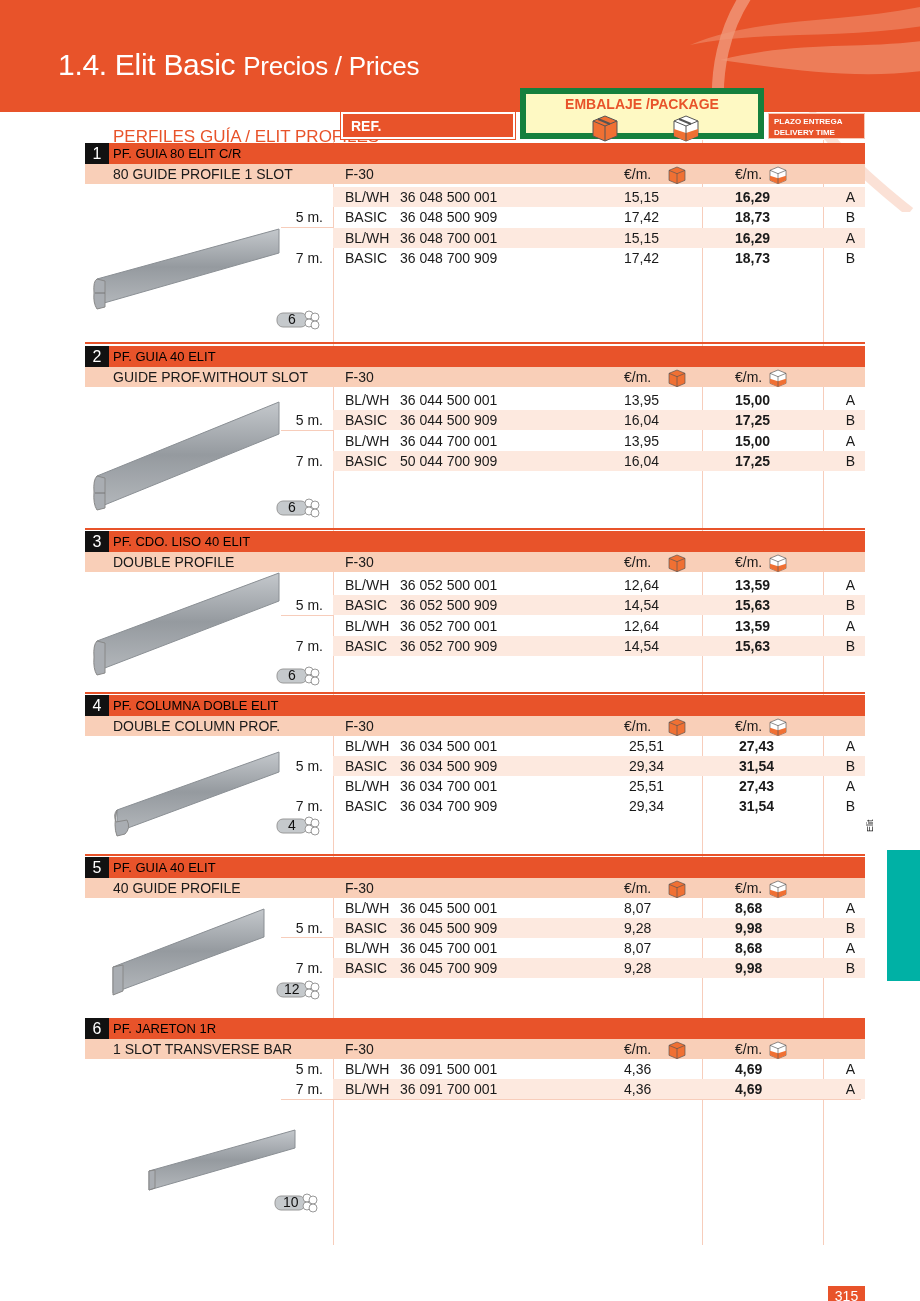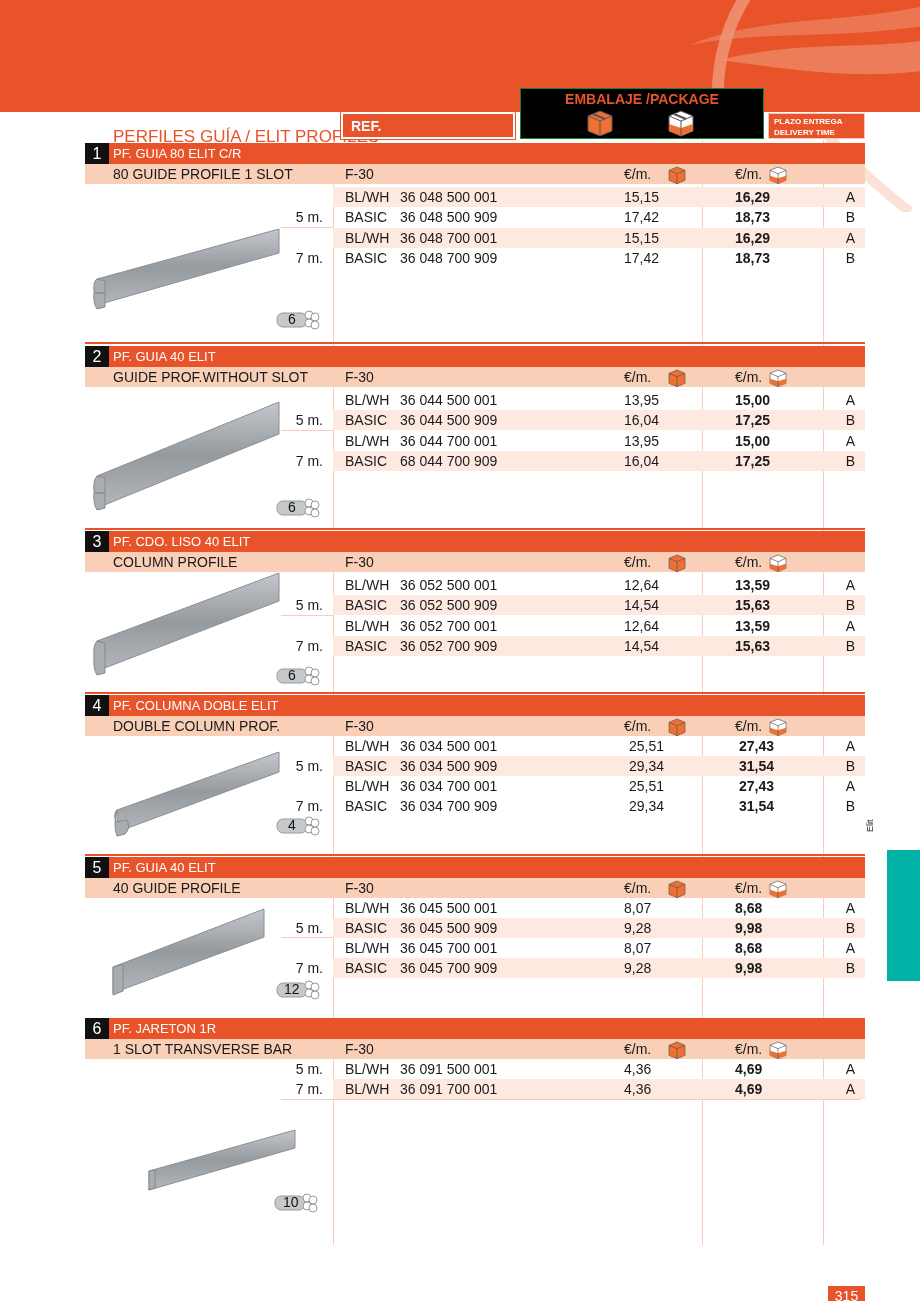--- a/index.html
+++ b/index.html
@@ -5,33 +5,33 @@
   * { box-sizing: border-box; margin: 0; padding: 0; }
   html, body { width: 920px; height: 1301px; background: #ffffff; overflow: hidden; }
   body { position: relative; font-family: "Liberation Sans", "DejaVu Sans", sans-serif; color: #1a1a1a; }
 
   .banner { position: absolute; left: 0; top: 0; width: 920px; height: 112px; background: #e8532a; overflow: hidden; }
   .swirl { position: absolute; right: 0; top: 0; width: 260px; height: 300px; }
   .page-title { position: absolute; left: 58px; top: 48px; color: #fff; font-size: 30px; letter-spacing: -0.3px; white-space: nowrap; }
   .page-title .small { font-size: 26px; }
 
   .hdr-ref { position: absolute; left: 341px; top: 112px; width: 174px; height: 27px; background: #e8532a; border: 2px solid #fff; outline: 1px solid #e8532a; color: #fff; font-weight: bold; font-size: 14px; padding: 4px 8px; }
-  .hdr-pack { position: absolute; left: 520px; top: 88px; width: 244px; height: 51px; background: #000000; border: 1px solid #15803d; text-decoration: underline; }
+  .hdr-pack { position: absolute; left: 520px; top: 88px; width: 244px; height: 51px; background: #fef9c3; border: 6px solid #15803d; text-decoration: underline; }
   .hdr-pack-title { position: absolute; left: 0; width: 100%; top: 2px; text-align: center; color: #e8532a; font-weight: bold; font-size: 14px; }
   .hdr-pack .box1 { position: absolute; left: 64px; top: 20px; }
   .hdr-pack .box2 { position: absolute; left: 145px; top: 20px; }
   .hdr-delivery { position: absolute; left: 768px; top: 113px; width: 97px; height: 26px; background: #e8532a; border: 1px solid #f7c8b5; color: #fff; font-size: 8px; font-weight: bold; padding: 2px 5px; line-height: 11px; }
   .perfiles { position: absolute; left: 113px; top: 127px; color: #e8532a; font-size: 17px; text-decoration: underline; white-space: nowrap; }
 
   .vline { position: absolute; width: 1px; background: #f7cdbb; }
 
   .section { position: absolute; left: 85px; width: 780px; }
   .sec-head { position: absolute; left: 0; top: 0; width: 780px; height: 21px; background: #e8532a; }
   .sec-num { position: absolute; left: 0; top: 0; width: 24px; height: 21px; background: #111; color: #fff; font-size: 16px; text-align: center; line-height: 21px; }
-  .sec-title { position: absolute; left: 28px; top: 3px; color: #ffffff; font-size: 13px; white-space: nowrap; }
+  .sec-title { position: absolute; left: 28px; top: 3px; color: #000000; font-size: 13px; white-space: nowrap; }
   .sub-head { position: absolute; left: 0; top: 21px; width: 780px; height: 20px; background: #f9cfb8; font-size: 14px; }
   .sub-name { position: absolute; left: 28px; top: 2px; white-space: nowrap; }
   .sub-ref { position: absolute; left: 260px; top: 2px; }
   .sub-p1 { position: absolute; left: 539px; top: 2px; }
   .sub-p2 { position: absolute; left: 650px; top: 2px; }
   .sub-p1 svg, .sub-p2 svg { position: absolute; top: -1px; }
   .sub-p1 svg { left: 43px; }
   .sub-p2 svg { left: 33px; }
 
   .row { position: absolute; left: 248px; width: 532px; height: 20px; font-size: 14px; }
@@ -57,20 +57,24 @@
 </style>
 </head>
 <body>
 
 <div class="banner">
   <svg class="swirl" viewBox="0 0 260 300">
     <path d="M90 -10 C 40 60, 40 180, 150 290" stroke="#f0997a" stroke-width="12" fill="none" opacity="0.8"></path>
     <path d="M60 60 C 140 40, 200 50, 270 40 L 270 70 C 200 80, 130 70, 60 60 Z" fill="#f0997a" opacity="0.6"></path>
     <path d="M30 45 C 100 15, 180 25, 270 5 L 270 25 C 180 40, 100 30, 30 45 Z" fill="#f0997a" opacity="0.5"></path>
   </svg>
+  <div class="page-title">
+    <span>1.4. Elit Basic</span>
+    <span class="small">Precios / Prices</span>
+  </div>
 </div>
 
 <svg style="position:absolute;left:790px;top:112px;width:130px;height:100px" viewBox="0 0 130 100">
   <path d="M20 0 C 40 30, 70 60, 120 100" stroke="#fbe1d6" stroke-width="10" fill="none"></path>
 </svg>
 
 <div class="perfiles">PERFILES GUÍA / ELIT PROFILES</div>
 <div class="hdr-ref">REF.</div>
 <div class="hdr-pack">
   <div class="hdr-pack-title">EMBALAJE /PACKAGE</div>
@@ -203,21 +207,21 @@
     </div>
   <div class="row" style="top:85px">
       <span class="kind">BL/WH</span>
       <span class="code">36 044 700 001</span>
       <span class="p1">13,95</span>
       <span class="p2">15,00</span>
       <span class="dl">A</span>
     </div>
   <div class="row shade" style="top:105px">
       <span class="kind">BASIC</span>
-      <span class="code">68 044 700 909</span>
+      <span class="code">50 044 700 909</span>
       <span class="p1">16,04</span>
       <span class="p2">17,25</span>
       <span class="dl">B</span>
     </div>
   <div class="len" style="top:66px">5 m.</div>
   <div class="len-sep" style="top:84px"></div>
   <div class="len" style="top:107px">7 m.</div>
   <svg class="profile-img" style="left:8px;top:50px" width="190" height="120" viewBox="0 0 190 120">
     <path d="M4 80 L186 6 L186 38 L4 112 Z" fill="url(#g1)" stroke="#8a8f94"></path>
     <path d="M4 80 Q0 84 1 96 Q0 108 4 114 L12 112 L12 82 Z" fill="#a9adb2" stroke="#888"></path>
@@ -235,21 +239,21 @@
   </div>
   <div class="sec-bottom" style="top:182px"></div>
 </div>
 
 <div class="section" style="top:531px;height:163px">
   <div class="sec-head">
     <div class="sec-num">3</div>
     <div class="sec-title">PF. CDO. LISO 40 ELIT</div>
   </div>
   <div class="sub-head">
-    <span class="sub-name">COLUMN PROFILE</span>
+    <span class="sub-name">DOUBLE PROFILE</span>
     <span class="sub-ref">F-30</span>
     <span class="sub-p1"><span>€/m.</span><svg width="20" height="20" viewBox="0 0 30 28">
           <path d="M3 7 L15 2 L27 7 L27 22 L15 27 L3 22 Z" fill="#f07033" stroke="#555"></path>
           <path d="M3 7 L15 12 L27 7 M15 12 L15 27" stroke="#555" fill="none"></path>
         </svg></span>
     <span class="sub-p2"><span>€/m.</span><svg width="20" height="20" viewBox="0 0 30 28">
           <path d="M3 7 L15 2 L27 7 L27 22 L15 27 L3 22 Z" fill="#fff" stroke="#555"></path>
           <path d="M3 15 L15 19 L27 15 L27 22 L15 27 L3 22 Z" fill="#f07033"></path>
           <path d="M3 7 L15 12 L27 7 M15 12 L15 27" stroke="#555" fill="none"></path>
         </svg></span>

